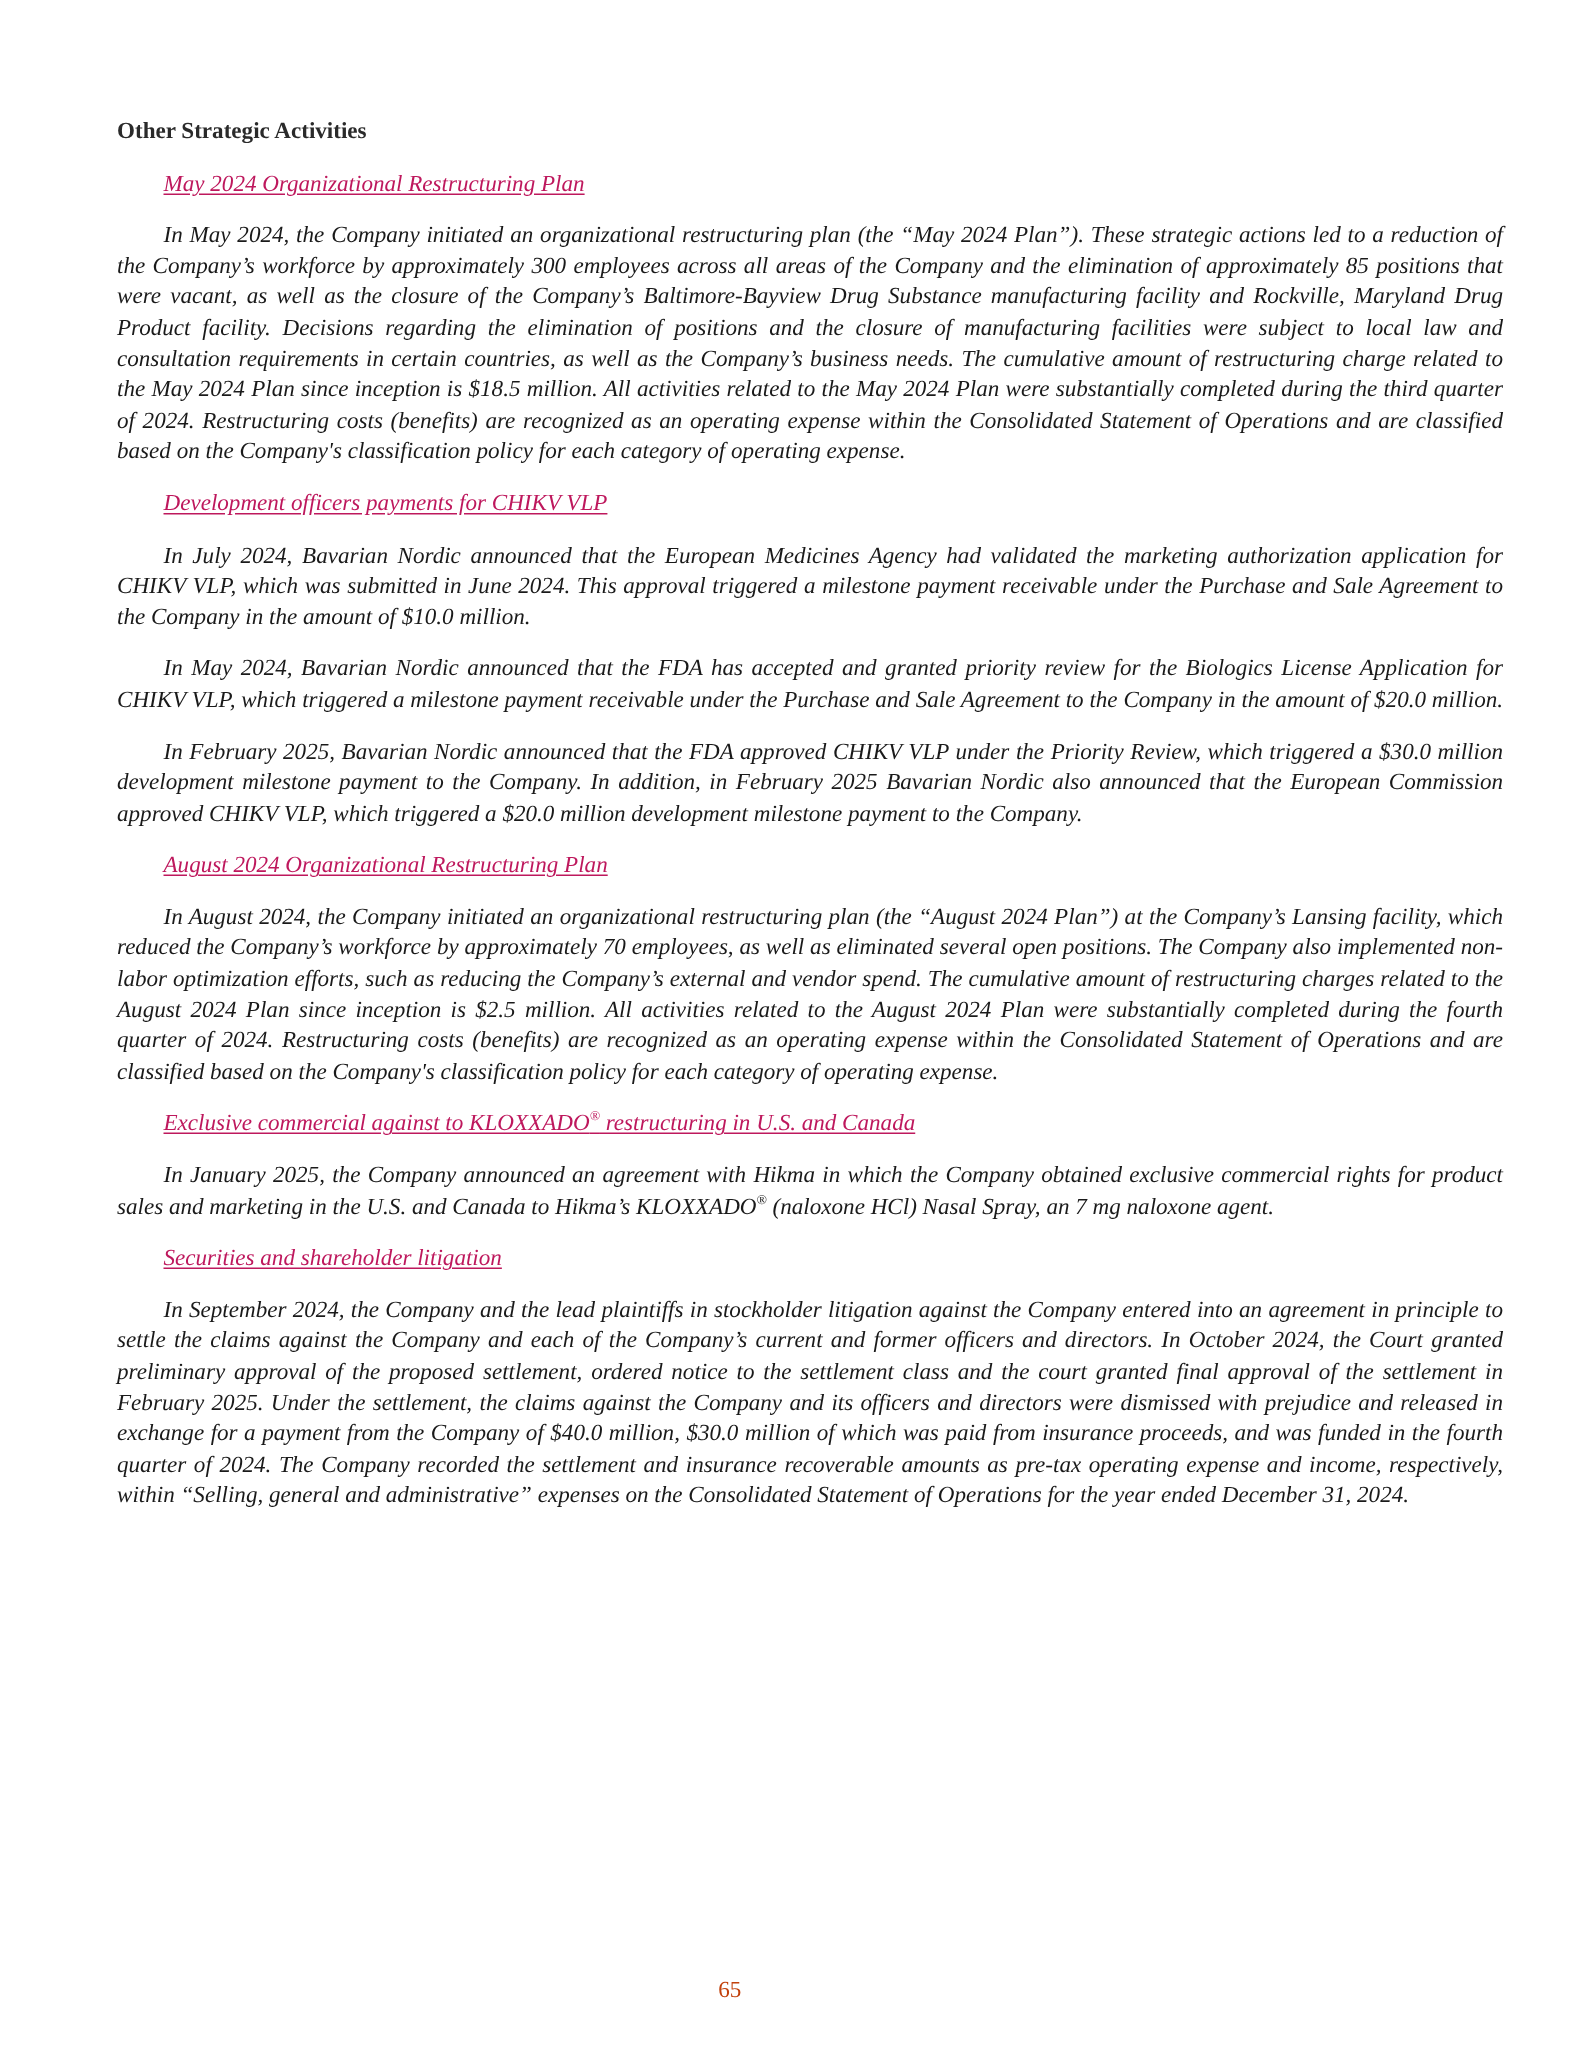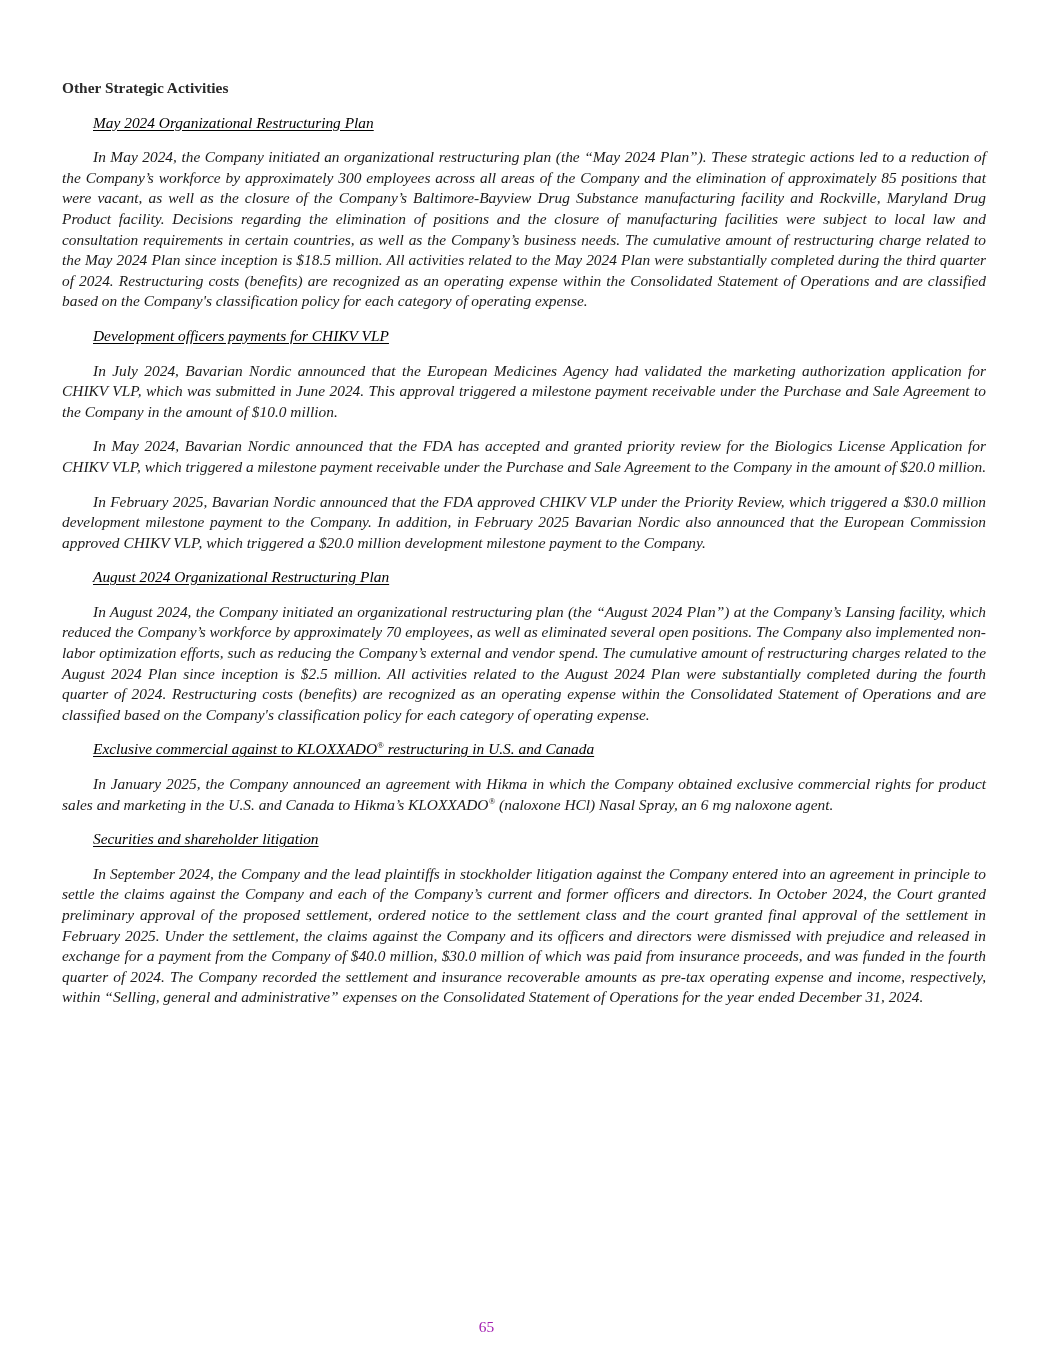--- a/index.html
+++ b/index.html
@@ -1,50 +1,50 @@
 <!DOCTYPE html>
 <html><head>
 <meta charset="utf-8">
 <style>
   html, body { margin: 0; padding: 0; background: #ffffff; }
   body { width: 1048px; height: 1365px; position: relative; overflow: hidden; }
   .page {
-    position: absolute; left: 62px; top: 78px; width: 924px;
+    position: absolute; left: 78px; top: 78px; width: 924px;
     font-family: "Liberation Serif", "DejaVu Serif", serif;
     font-size: 15.4px; line-height: 20.6px; color: #1a1a1a;
   }
   .section-title { font-weight: bold; margin: 0 0 14px 0; color: #2a2a2a; }
   .subhead {
-    font-style: italic; text-decoration: underline; color: #000000;
+    font-style: italic; text-decoration: underline; color: #be185d;
     margin: 0 0 14px 31px; text-underline-offset: 2px;
   }
   .para { text-align: justify; text-indent: 31px; margin: 0 0 14px 0; font-style: italic; }
   .para sup, .subhead sup { font-size: 9px; line-height: 0; }
   .page-number {
     position: absolute; left: 0; width: 973px; top: 1318px; text-align: center;
-    font-family: "Liberation Serif", "DejaVu Serif", serif; font-size: 15.4px; color: #a21caf;
+    font-family: "Liberation Serif", "DejaVu Serif", serif; font-size: 15.4px; color: #c2410c;
   }
 </style>
 </head>
 <body>
 
 <div class="page">
   <p class="section-title">Other Strategic Activities</p>
 
   <p class="subhead">May 2024 Organizational Restructuring Plan</p>
   <p class="para">In May 2024, the Company initiated an organizational restructuring plan (the “May 2024 Plan”). These strategic actions led to a reduction of the Company’s workforce by approximately 300 employees across all areas of the Company and the elimination of approximately 85 positions that were vacant, as well as the closure of the Company’s Baltimore-Bayview Drug Substance manufacturing facility and Rockville, Maryland Drug Product facility. Decisions regarding the elimination of positions and the closure of manufacturing facilities were subject to local law and consultation requirements in certain countries, as well as the Company’s business needs. The cumulative amount of restructuring charge related to the May 2024 Plan since inception is $18.5 million. All activities related to the May 2024 Plan were substantially completed during the third quarter of 2024. Restructuring costs (benefits) are recognized as an operating expense within the Consolidated Statement of Operations and are classified based on the Company's classification policy for each category of operating expense.</p>
 
   <p class="subhead">Development officers payments for CHIKV VLP</p>
   <p class="para">In July 2024, Bavarian Nordic announced that the European Medicines Agency had validated the marketing authorization application for CHIKV VLP, which was submitted in June 2024. This approval triggered a milestone payment receivable under the Purchase and Sale Agreement to the Company in the amount of $10.0 million.</p>
   <p class="para">In May 2024, Bavarian Nordic announced that the FDA has accepted and granted priority review for the Biologics License Application for CHIKV VLP, which triggered a milestone payment receivable under the Purchase and Sale Agreement to the Company in the amount of $20.0 million.</p>
   <p class="para"> In February 2025, Bavarian Nordic announced that the FDA approved CHIKV VLP under the Priority Review, which triggered a $30.0 million development milestone payment to the Company. In addition, in February 2025 Bavarian Nordic also announced that the European Commission approved CHIKV VLP, which triggered a $20.0 million development milestone payment to the Company.</p>
 
   <p class="subhead">August 2024 Organizational Restructuring Plan</p>
   <p class="para">In August 2024, the Company initiated an organizational restructuring plan (the “August 2024 Plan”) at the Company’s Lansing facility, which reduced the Company’s workforce by approximately 70 employees, as well as eliminated several open positions. The Company also implemented non-labor optimization efforts, such as reducing the Company’s external and vendor spend. The cumulative amount of restructuring charges related to the August 2024 Plan since inception is $2.5 million. All activities related to the August 2024 Plan were substantially completed during the fourth quarter of 2024. Restructuring costs (benefits) are recognized as an operating expense within the Consolidated Statement of Operations and are classified based on the Company's classification policy for each category of operating expense.</p>
 
   <p class="subhead"><span>Exclusive commercial against to KLOXXADO</span><sup>®</sup><span> restructuring in U.S. and Canada</span></p>
-  <p class="para"><span>In January 2025, the Company announced an agreement with Hikma in which the Company obtained exclusive commercial rights for product sales and marketing in the U.S. and Canada to Hikma’s KLOXXADO</span><sup>®</sup><span> (naloxone HCl) Nasal Spray, an 6 mg naloxone agent.</span></p>
+  <p class="para"><span>In January 2025, the Company announced an agreement with Hikma in which the Company obtained exclusive commercial rights for product sales and marketing in the U.S. and Canada to Hikma’s KLOXXADO</span><sup>®</sup><span> (naloxone HCl) Nasal Spray, an 7 mg naloxone agent.</span></p>
 
   <p class="subhead">Securities and shareholder litigation </p>
   <p class="para">In September 2024, the Company and the lead plaintiffs in stockholder litigation against the Company entered into an agreement in principle to settle the claims against the Company and each of the Company’s current and former officers and directors. In October 2024, the Court granted preliminary approval of the proposed settlement, ordered notice to the settlement class and the court granted final approval of the settlement in February 2025. Under the settlement, the claims against the Company and its officers and directors were dismissed with prejudice and released in exchange for a payment from the Company of $40.0 million, $30.0 million of which was paid from insurance proceeds, and was funded in the fourth quarter of 2024. The Company recorded the settlement and insurance recoverable amounts as pre-tax operating expense and income, respectively, within “Selling, general and administrative” expenses on the Consolidated Statement of Operations for the year ended December 31, 2024.</p>
 </div>
 
 <div class="page-number">65</div>
 
 </body></html>

